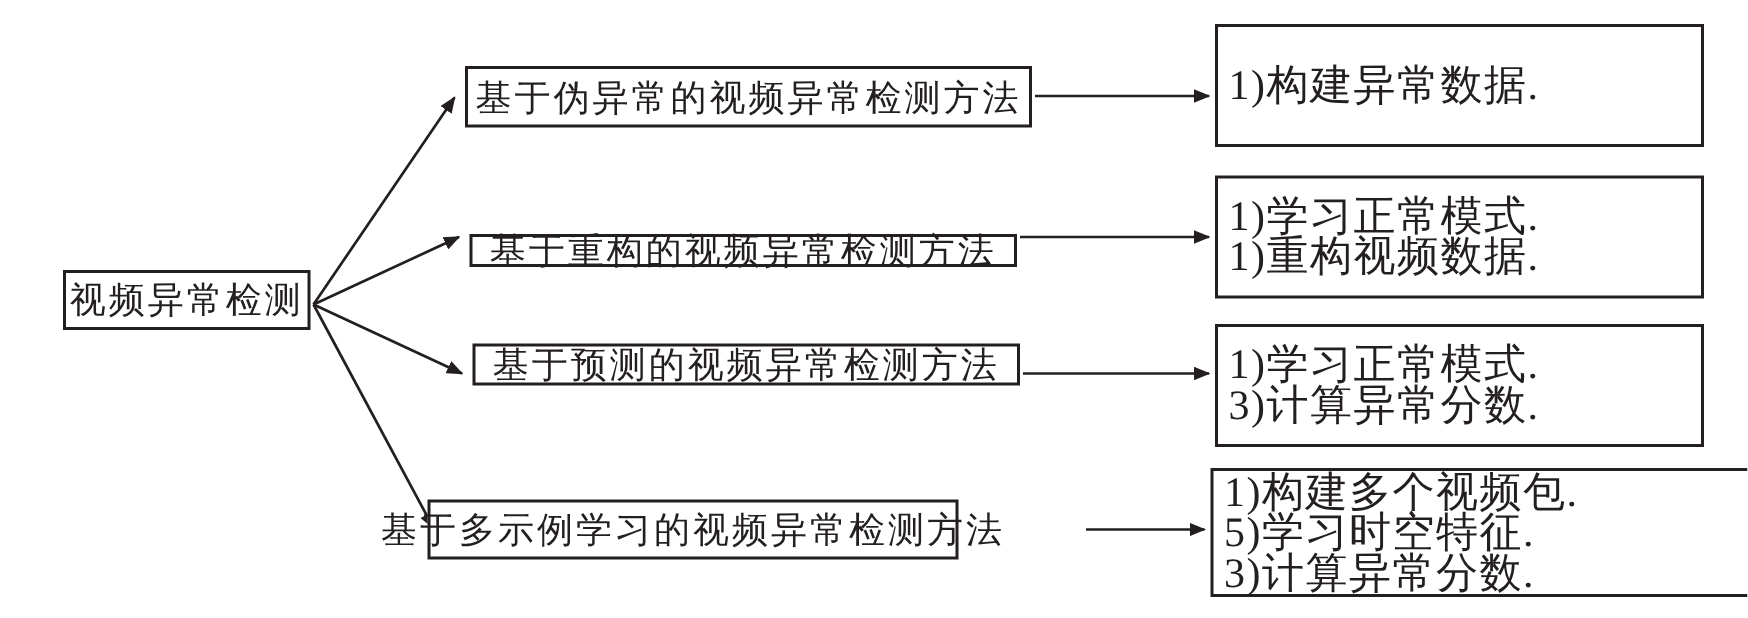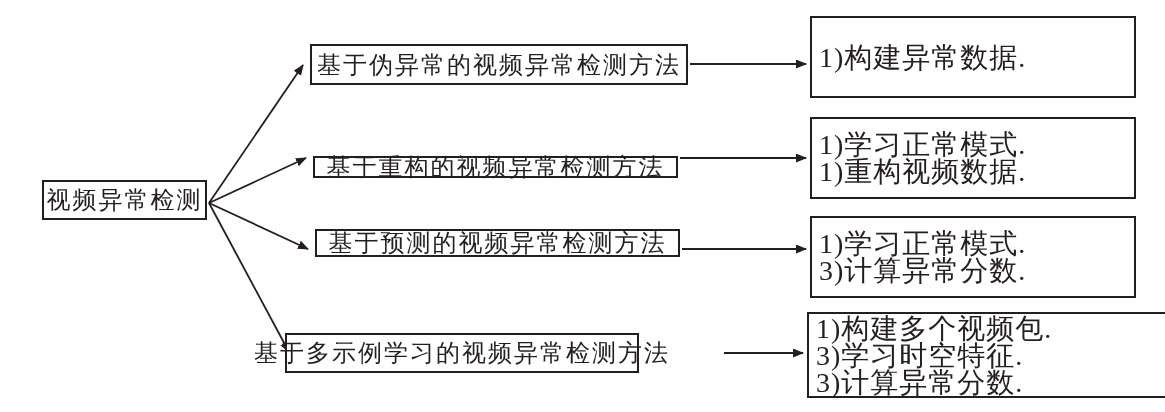--- a/index.html
+++ b/index.html
@@ -110,17 +110,17 @@
   <div class="node steps-box r2">
     <div class="step">1)学习正常模式.</div>
     <div class="step">1)重构视频数据.</div>
   </div>
   <div class="node steps-box r3">
     <div class="step">1)学习正常模式.</div>
     <div class="step">3)计算异常分数.</div>
   </div>
   <div class="node steps-box r4">
     <div class="step">1)构建多个视频包.</div>
-    <div class="step">3)学习时空特征.</div>
+    <div class="step">5)学习时空特征.</div>
     <div class="step">3)计算异常分数.</div>
   </div>
 
 </div>
 
 </body></html>

